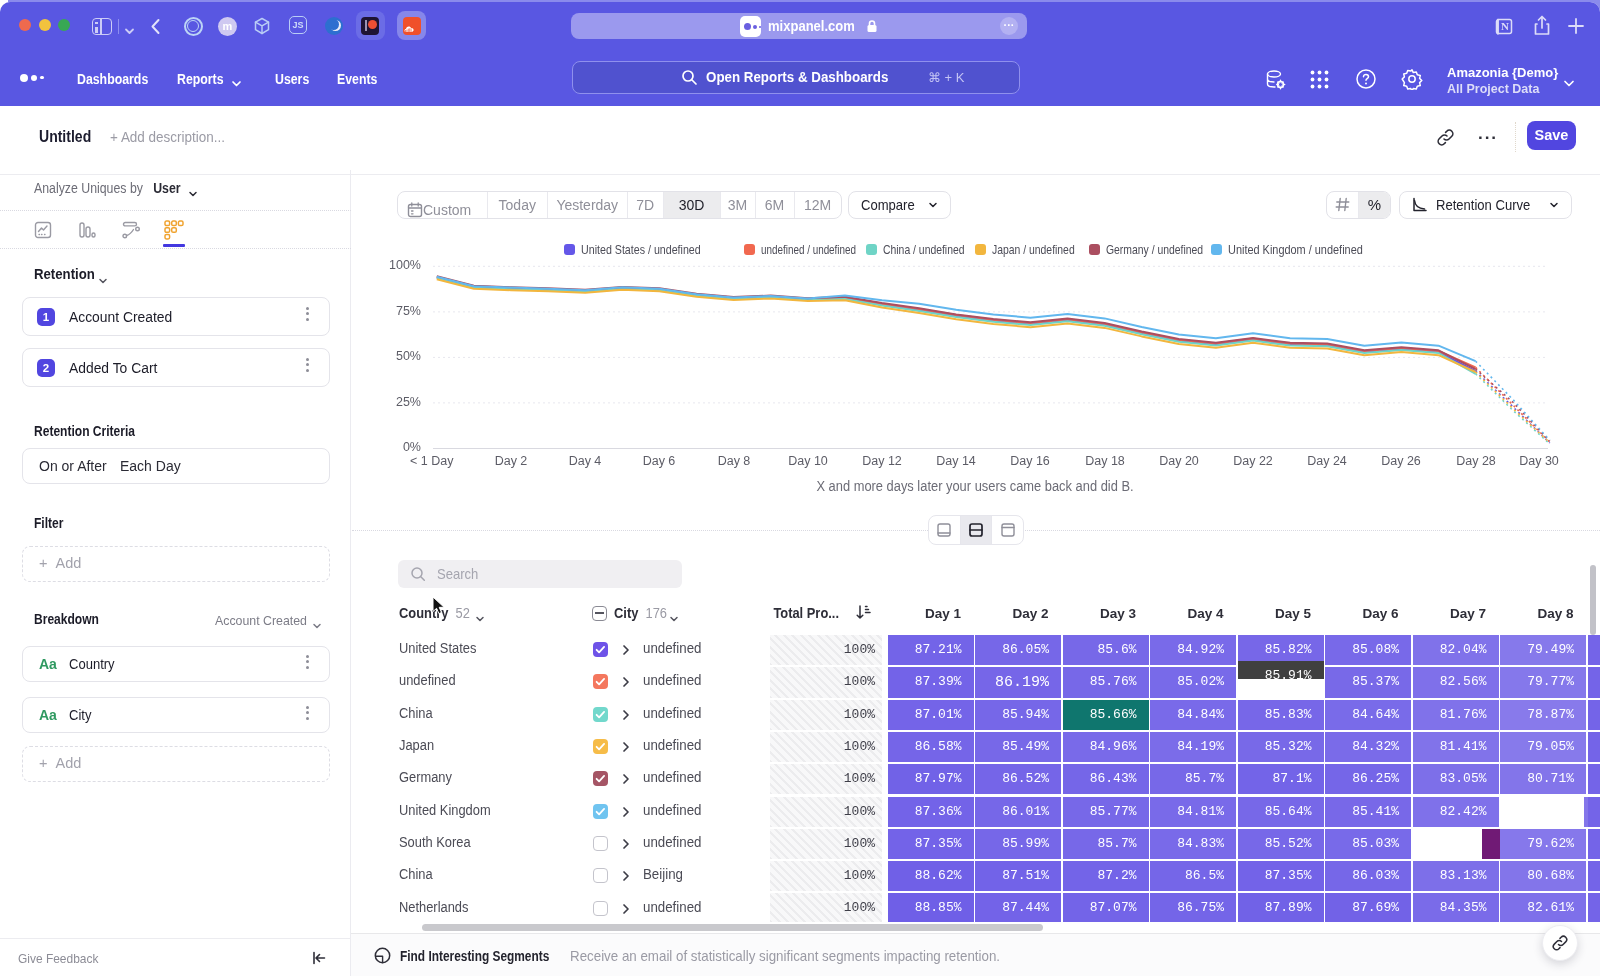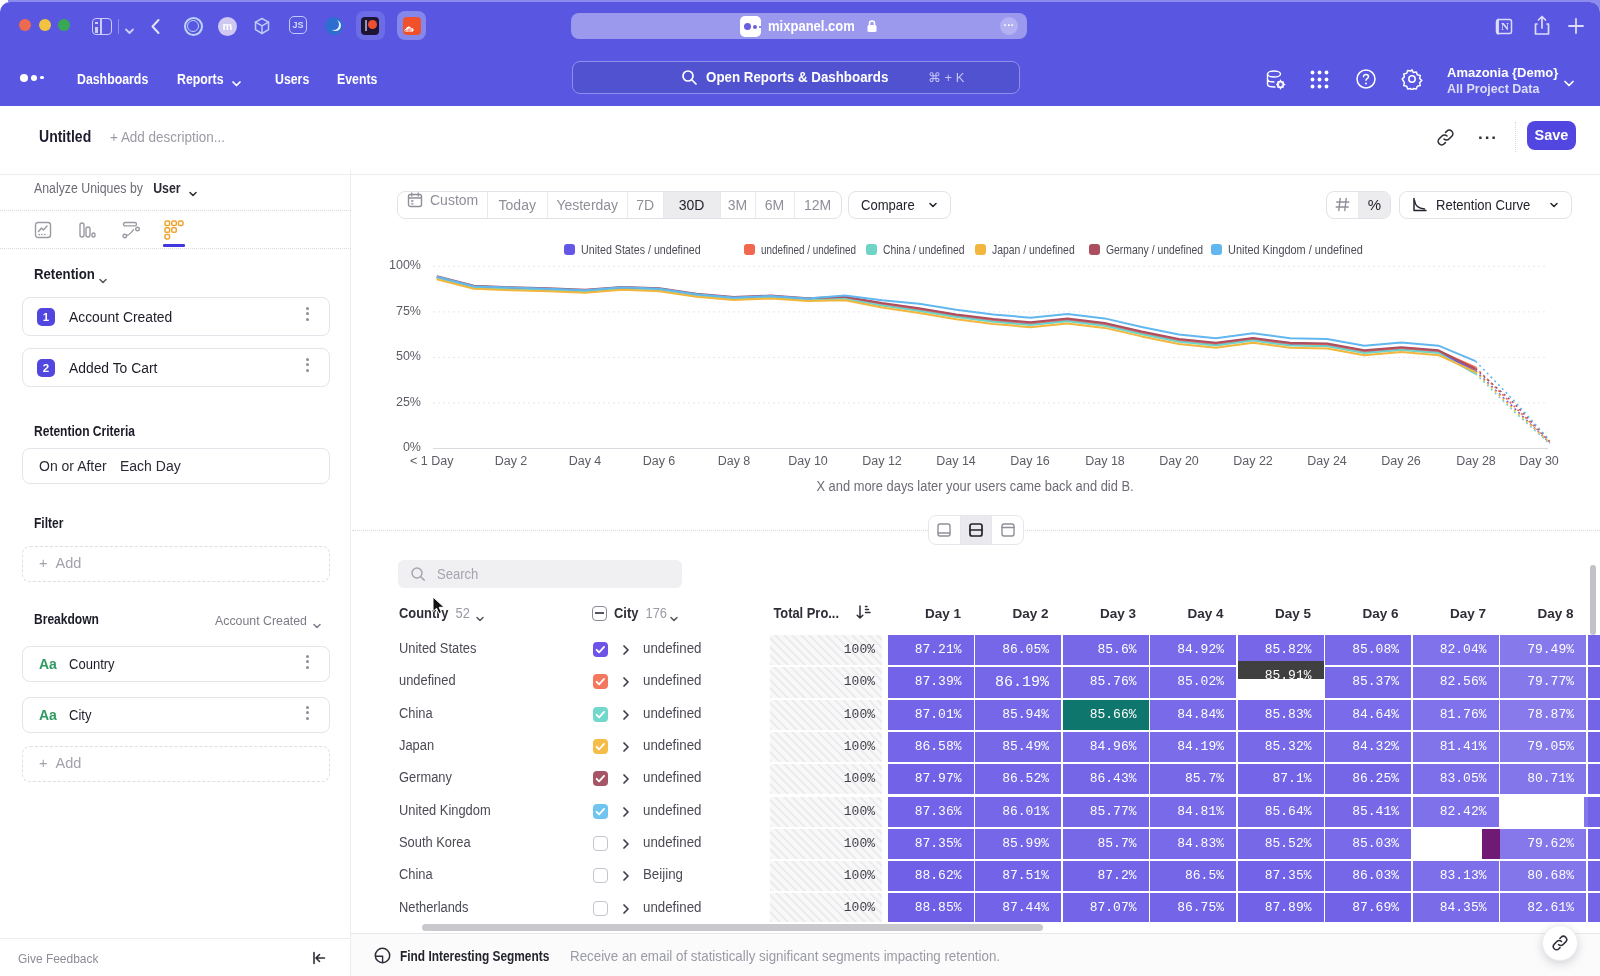--- a/index.html
+++ b/index.html
@@ -236,21 +236,21 @@
     </div>
 
     <div class="abs" style="left:0;top:768px;width:351px;border-top:1px solid #ececf0"></div>
     <div class="abs" style="left:18px;top:781px;font-size:13px;color:#8c8c96;transform:scaleX(.92);transform-origin:0 50%">Give Feedback</div>
     <div class="abs" style="left:311px;top:780px;color:#2e2e38"><svg width="16" height="16" viewBox="0 0 16 16" fill="none" stroke="currentColor" stroke-width="1.6" stroke-linecap="round" stroke-linejoin="round">
           <path d="M3 2.5v11M13.5 8H5.5M8.5 4.5L5 8l3.5 3.5"></path>
         </svg></div>
   </div>
 
   <div class="abs" style="left:397px;top:189px;height:28px;display:flex;align-items:stretch;border:1px solid #e2e2e8;border-radius:8px;overflow:hidden;font-size:14px;color:#8f8f99">
-    <div style="width:89px;display:flex;align-items:flex-start;gap:7px;padding-left:9px">
+    <div style="width:89px;display:flex;align-items:flex-end;padding-left:9px">
         <svg width="16" height="16" viewBox="0 0 16 16" fill="none" stroke="currentColor" stroke-width="1.4" stroke-linecap="round" stroke-linejoin="round">
           <rect x="1.5" y="2.5" width="13" height="12" rx="2"></rect>
           <path d="M1.5 6h13M4.8 1v3M11.2 1v3M4.5 9h1.5M4.5 11.8h1.5" stroke-width="1.3"></path>
         </svg>
         <span>Custom</span>
       </div>
     <div style="width:59.5px;border-left:1px solid #e9e9ee;display:flex;align-items:center;justify-content:center">Today</div>
     <div style="width:80.5px;border-left:1px solid #e9e9ee;display:flex;align-items:center;justify-content:center">Yesterday</div>
     <div style="width:35.5px;border-left:1px solid #e9e9ee;display:flex;align-items:center;justify-content:center">7D</div>
     <div style="width:57px;border-left:1px solid #e9e9ee;display:flex;align-items:center;justify-content:center;background:#ececee;color:#23232d">30D</div>

